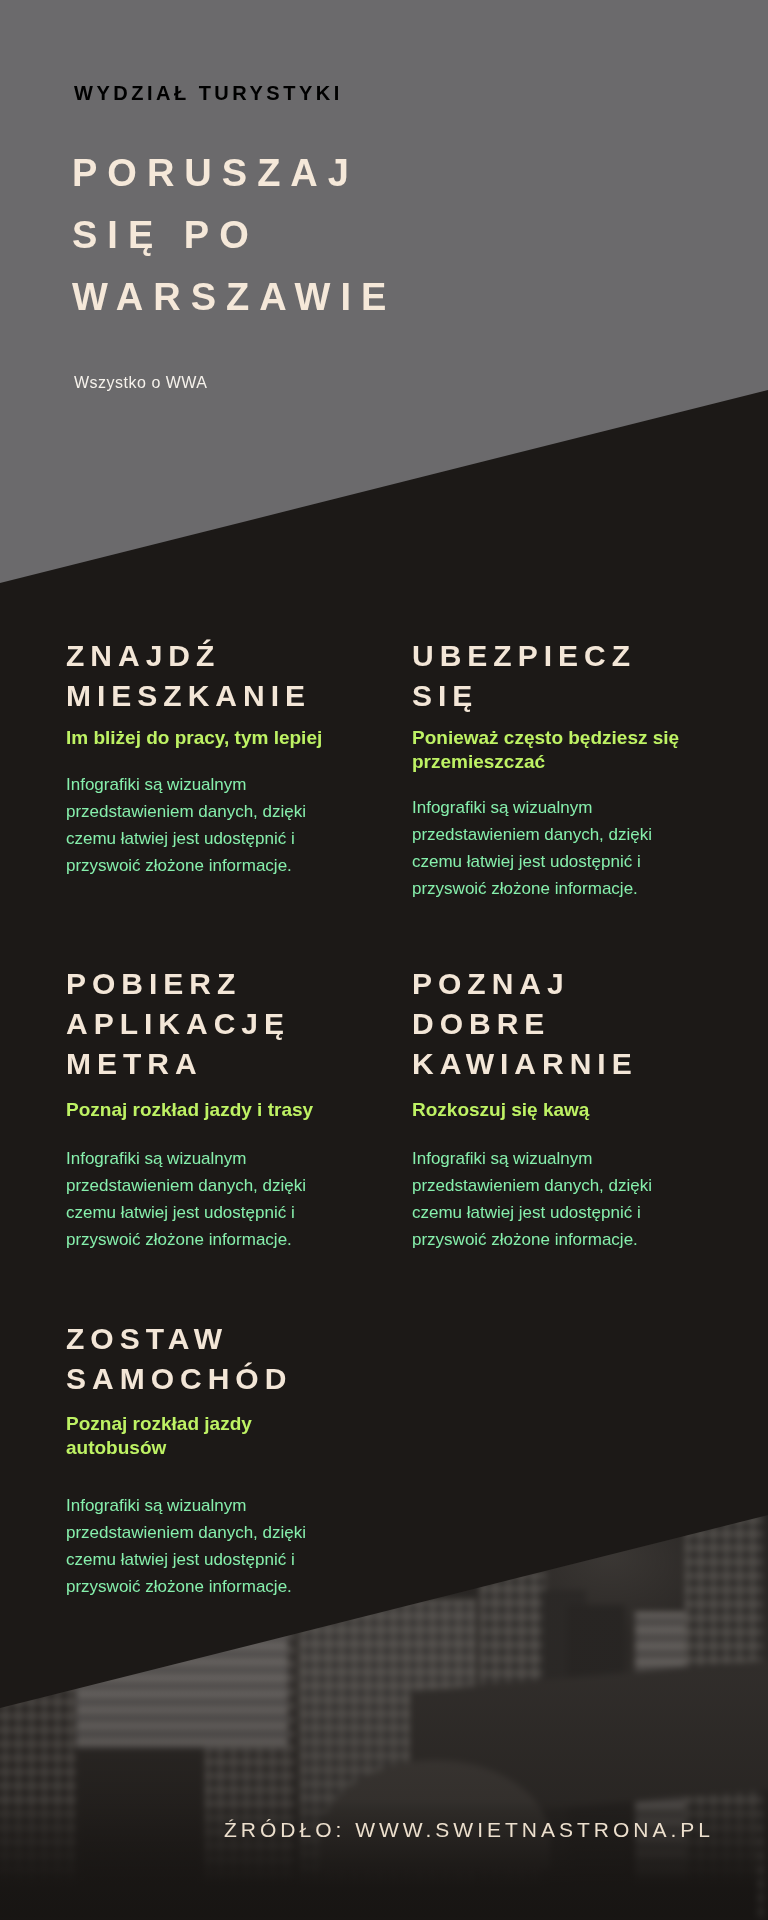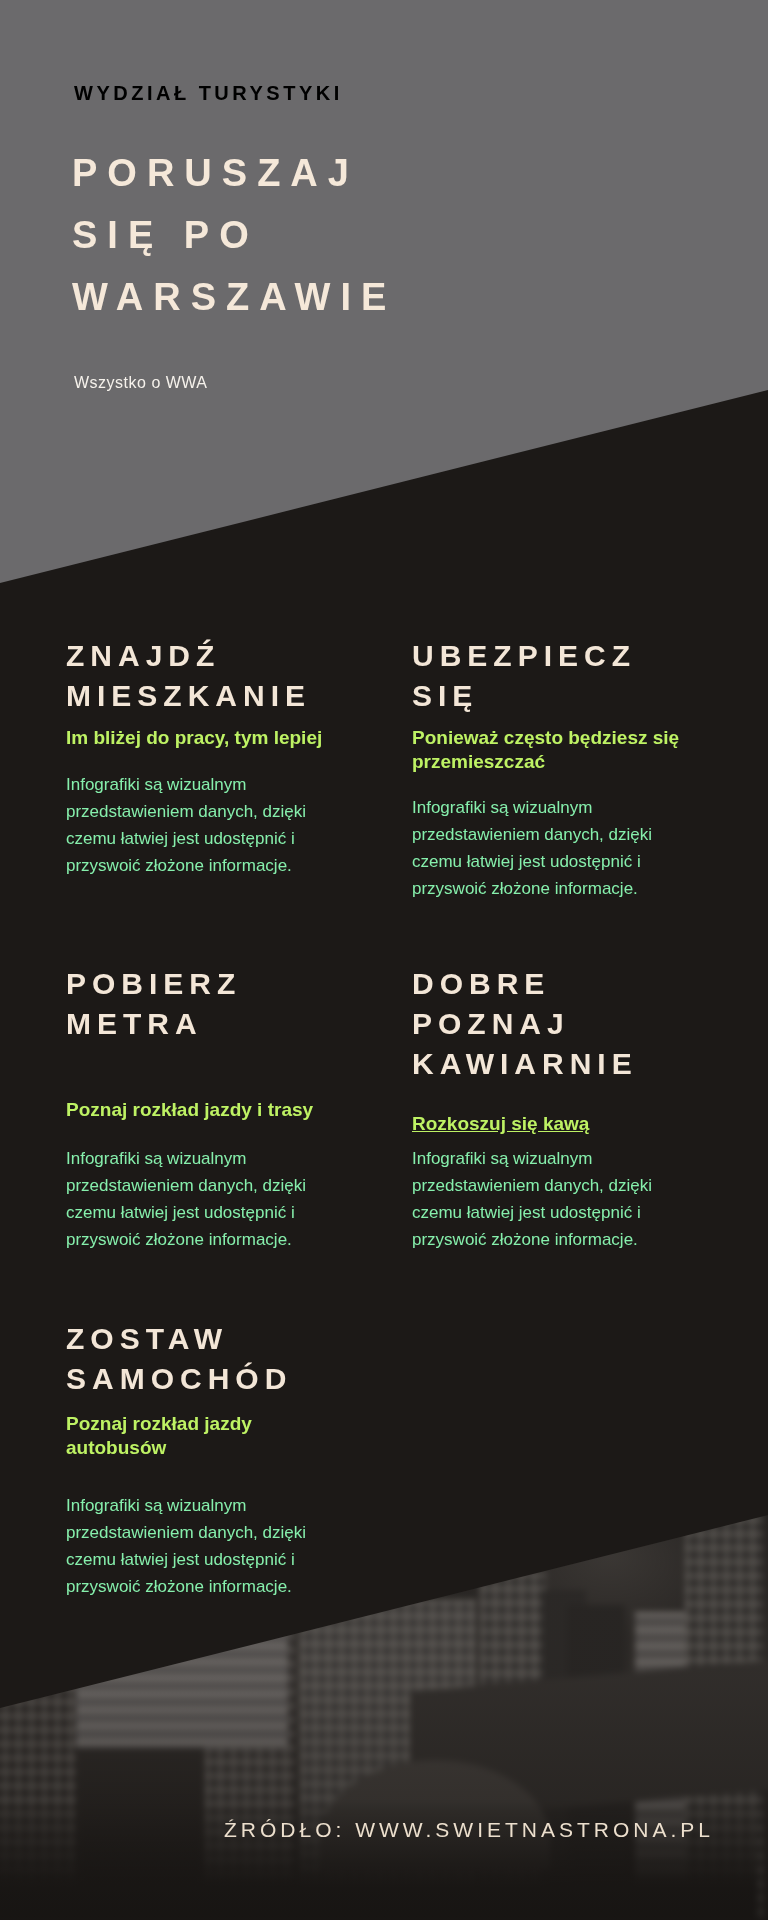--- a/index.html
+++ b/index.html
@@ -120,33 +120,34 @@
       <span class="tl">UBEZPIECZ</span>
       <span class="tl">SIĘ</span>
     </h2>
     <p class="sec-sub" style="top:90px;width:300px;">Ponieważ często będziesz się przemieszczać</p>
     <p class="sec-body" style="top:158px;">Infografiki są wizualnym przedstawieniem danych, dzięki czemu łatwiej jest udostępnić i przyswoić złożone informacje.</p>
   </section>
 
   <section class="sec" style="left:66px;top:964px;">
     <h2 class="sec-title">
       <span class="tl">POBIERZ</span>
+      <span class="tl">APLIKACJĘ</span>
       <span class="tl">METRA</span>
     </h2>
     <p class="sec-sub nowrap" style="top:134px;">Poznaj rozkład jazdy i trasy</p>
     <p class="sec-body" style="top:181px;">Infografiki są wizualnym przedstawieniem danych, dzięki czemu łatwiej jest udostępnić i przyswoić złożone informacje.</p>
   </section>
 
   <section class="sec" style="left:412px;top:964px;">
     <h2 class="sec-title">
+      <span class="tl">POZNAJ</span>
       <span class="tl">DOBRE</span>
-      <span class="tl">POZNAJ</span>
       <span class="tl">KAWIARNIE</span>
     </h2>
-    <p class="sec-sub nowrap" style="top:148px;text-decoration:underline;">Rozkoszuj się kawą</p>
+    <p class="sec-sub nowrap" style="top:134px;">Rozkoszuj się kawą</p>
     <p class="sec-body" style="top:181px;">Infografiki są wizualnym przedstawieniem danych, dzięki czemu łatwiej jest udostępnić i przyswoić złożone informacje.</p>
   </section>
 
   <section class="sec" style="left:66px;top:1319px;">
     <h2 class="sec-title">
       <span class="tl">ZOSTAW</span>
       <span class="tl">SAMOCHÓD</span>
     </h2>
     <p class="sec-sub" style="top:93px;width:215px;">Poznaj rozkład jazdy autobusów</p>
     <p class="sec-body" style="top:173px;">Infografiki są wizualnym przedstawieniem danych, dzięki czemu łatwiej jest udostępnić i przyswoić złożone informacje.</p>

